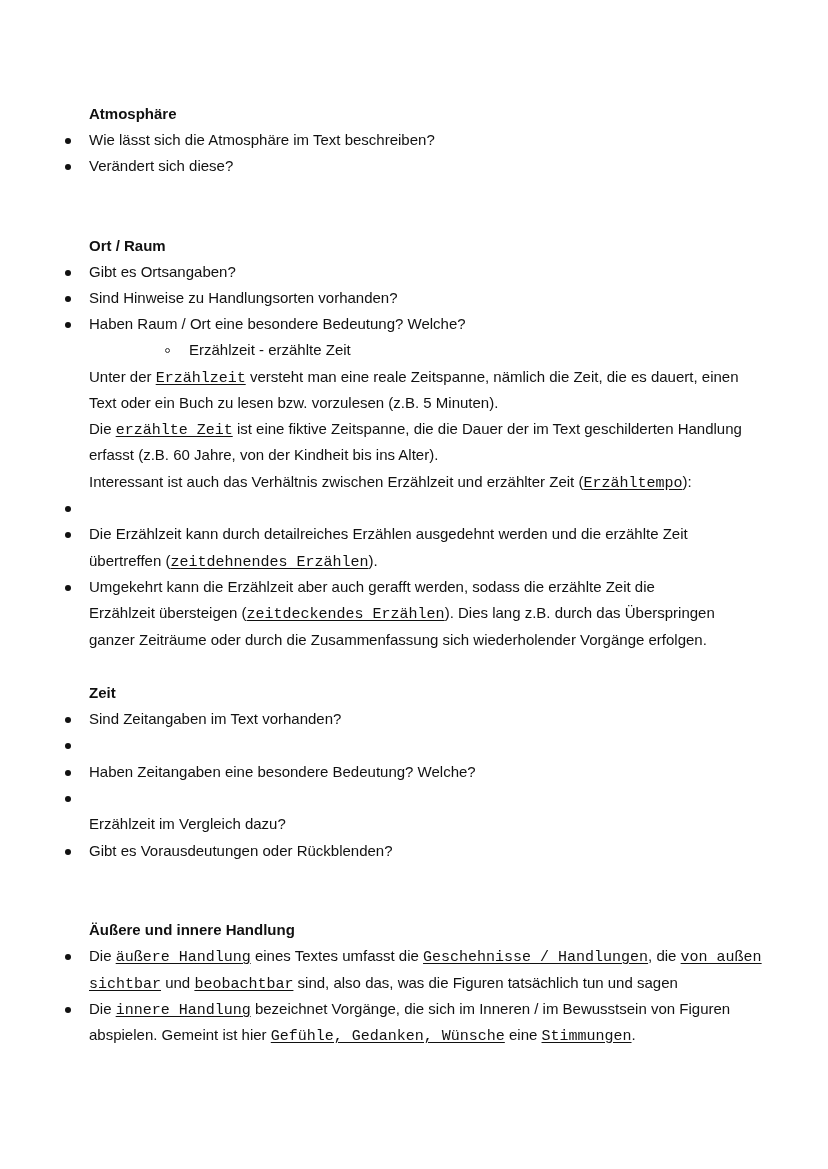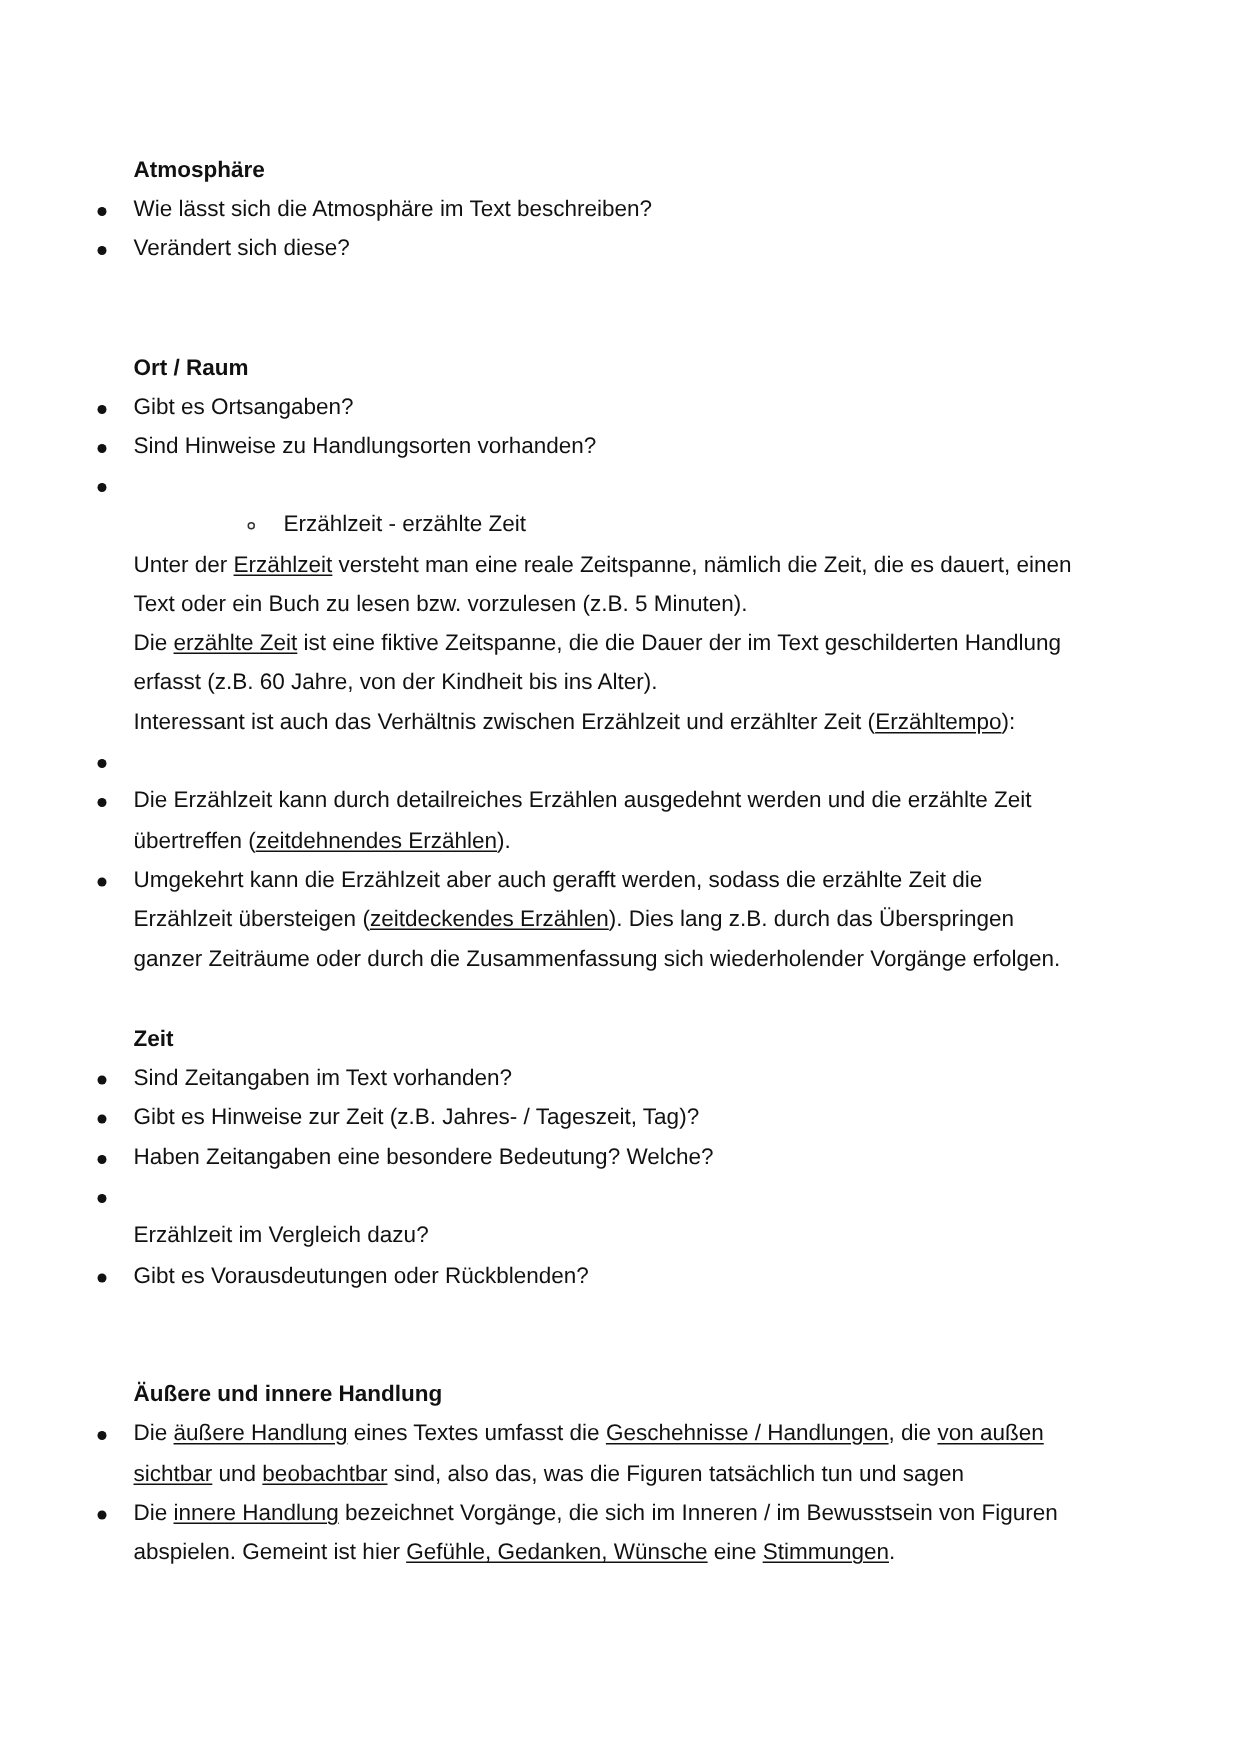--- a/index.html
+++ b/index.html
@@ -5,39 +5,40 @@
   html, body { margin: 0; padding: 0; background: #ffffff; }
   body { width: 828px; height: 1169px; position: relative; overflow: hidden;
          font-family: "Liberation Sans", sans-serif; color: #111111; font-size: 15px; }
   .page { position: absolute; left: 0; top: 0; width: 828px; height: 1169px; margin-top: 36px; }
   .line { position: absolute; left: 89px; white-space: nowrap; line-height: 20px; height: 20px; }
   .heading { font-weight: bold; }
   .bullet { position: absolute; left: 63px; width: 10px; height: 20px; }
   .bullet::before { content: ""; position: absolute; left: 2px; top: 8px; width: 6px; height: 6px; border-radius: 50%; background: #111; }
   .sub-bullet { position: absolute; left: 164px; width: 10px; height: 20px; }
   .sub-bullet::before { content: ""; position: absolute; left: 1px; top: 8px; width: 5px; height: 5px; border-radius: 50%; border: 1px solid #333; box-sizing: border-box; }
-  .u { text-decoration: underline; text-underline-offset: 2px; }
+  .u { text-decoration: underline; text-underline-offset: 2px; font-family: Liberation Mono, monospace; }
 </style>
 </head>
 <body>
 
 <div class="page">
 
   <div class="line heading" style="top:68px">Atmosphäre</div>
   <span class="bullet" style="top:94px"></span>
   <div class="line" style="top:94px"><span>Wie lässt sich die Atmosphäre im Text beschreiben?</span></div>
   <span class="bullet" style="top:120px"></span>
   <div class="line" style="top:120px"><span>Verändert sich diese?</span></div>
 
   <div class="line heading" style="top:200px">Ort / Raum</div>
   <span class="bullet" style="top:226px"></span>
   <div class="line" style="top:226px"><span>Gibt es Ortsangaben?</span></div>
   <span class="bullet" style="top:252px"></span>
   <div class="line" style="top:252px"><span>Sind Hinweise zu Handlungsorten vorhanden?</span></div>
   <span class="bullet" style="top:278px"></span>
+  <div class="line" style="top:278px"><span>Haben Raum / Ort eine besondere Bedeutung? Welche?</span></div>
   <span class="sub-bullet" style="top:304px"></span>
   <div class="line" style="top:304px; left:189px">Erzählzeit - erzählte Zeit</div>
 
   <div class="line" style="top:331px"><span>Unter der </span><span class="u">Erzählzeit</span><span> versteht man eine reale Zeitspanne, nämlich die Zeit, die es dauert, einen</span></div>
   <div class="line" style="top:357px"><span>Text oder ein Buch zu lesen bzw. vorzulesen (z.B. 5 Minuten).</span></div>
   <div class="line" style="top:383px"><span>Die </span><span class="u">erzählte Zeit</span><span> ist eine fiktive Zeitspanne, die die Dauer der im Text geschilderten Handlung</span></div>
   <div class="line" style="top:409px"><span>erfasst (z.B. 60 Jahre, von der Kindheit bis ins Alter).</span></div>
   <div class="line" style="top:436px"><span>Interessant ist auch das Verhältnis zwischen Erzählzeit und erzählter Zeit (</span><span class="u">Erzähltempo</span><span>):</span></div>
 
   <span class="bullet" style="top:462px"></span>
@@ -46,21 +47,20 @@
   <div class="line" style="top:515px"><span>übertreffen (</span><span class="u">zeitdehnendes Erzählen</span><span>).</span></div>
   <span class="bullet" style="top:541px"></span>
   <div class="line" style="top:541px"><span>Umgekehrt kann die Erzählzeit aber auch gerafft werden, sodass die erzählte Zeit die</span></div>
   <div class="line" style="top:567px"><span>Erzählzeit übersteigen (</span><span class="u">zeitdeckendes Erzählen</span><span>). Dies lang z.B. durch das Überspringen</span></div>
   <div class="line" style="top:594px"><span>ganzer Zeiträume oder durch die Zusammenfassung sich wiederholender Vorgänge erfolgen.</span></div>
 
   <div class="line heading" style="top:647px">Zeit</div>
   <span class="bullet" style="top:673px"></span>
   <div class="line" style="top:673px"><span>Sind Zeitangaben im Text vorhanden?</span></div>
   <span class="bullet" style="top:699px"></span>
-  <div class="line" style="top:699px"><span>Gibt es Hinweise zur Zeit (z.B. Jahres- / Tageszeit, Tag)?</span></div>
   <span class="bullet" style="top:726px"></span>
   <div class="line" style="top:726px"><span>Haben Zeitangaben eine besondere Bedeutung? Welche?</span></div>
   <span class="bullet" style="top:752px"></span>
   <div class="line" style="top:778px"><span>Erzählzeit im Vergleich dazu?</span></div>
   <span class="bullet" style="top:805px"></span>
   <div class="line" style="top:805px"><span>Gibt es Vorausdeutungen oder Rückblenden?</span></div>
 
   <div class="line heading" style="top:884px">Äußere und innere Handlung</div>
   <span class="bullet" style="top:910px"></span>
   <div class="line" style="top:910px"><span>Die </span><span class="u">äußere Handlung</span><span> eines Textes umfasst die </span><span class="u">Geschehnisse / Handlungen</span><span>, die </span><span class="u">von außen</span></div>

